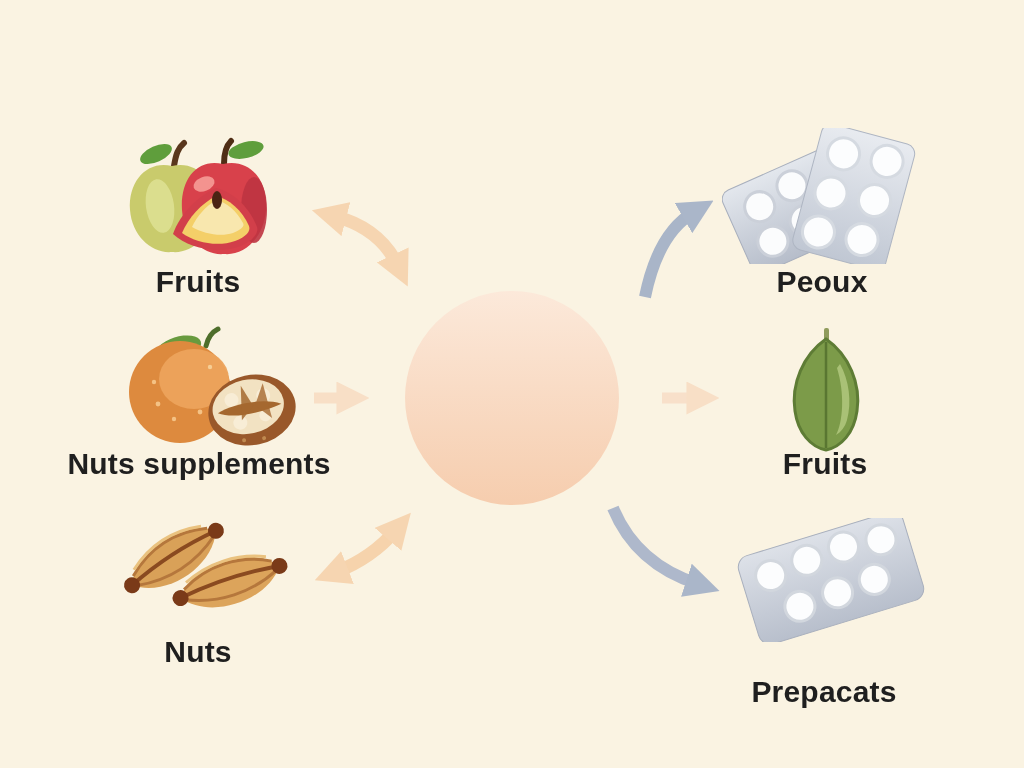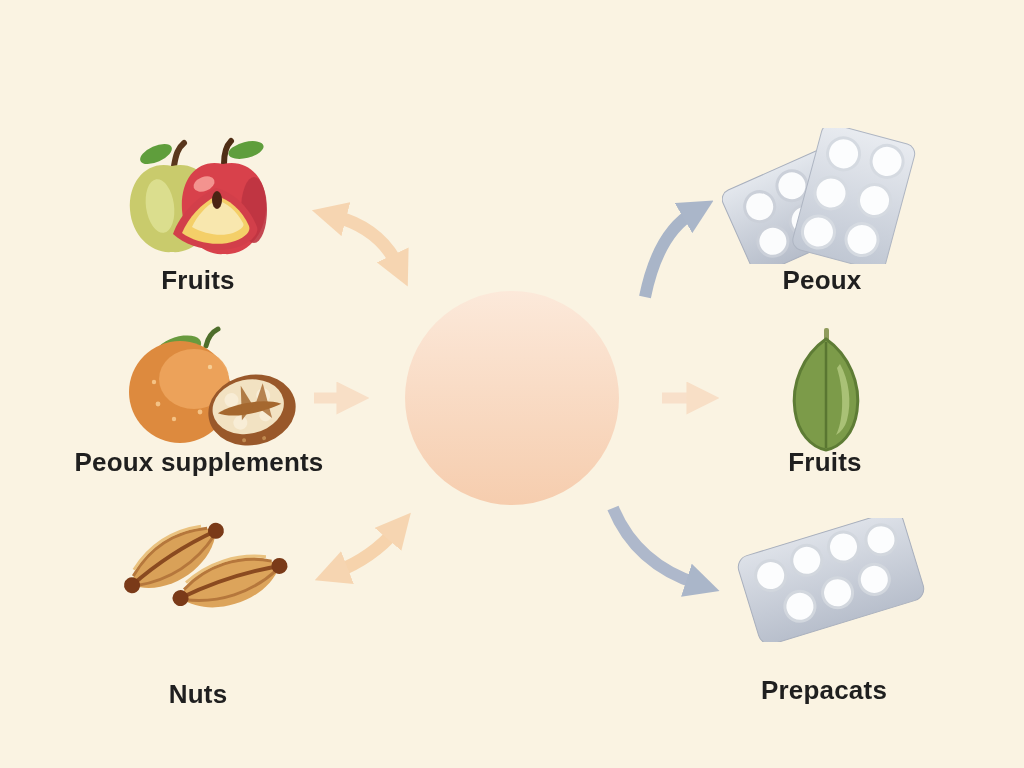--- a/index.html
+++ b/index.html
@@ -3,21 +3,21 @@
 <meta charset="utf-8">
 <style>
   html,body{margin:0;padding:0;}
   #canvas{
     position:relative;width:1024px;height:768px;overflow:hidden;
     background:#FAF3E2;
     font-family:"Liberation Sans", sans-serif;
   }
   .label{
     position:absolute;transform:translateX(-50%);
-    font-size:26px;font-weight:700;color:#1F1F1F;white-space:nowrap;
+    font-size:30px;font-weight:700;color:#1F1F1F;white-space:nowrap;
     letter-spacing:0.2px;
   }
   .icon{position:absolute;}
   #center-circle{
     position:absolute;left:405px;top:291px;width:214px;height:214px;
     border-radius:50%;
     background:linear-gradient(180deg,#FCE9DA 0%,#F9DCC6 45%,#F6CDAE 100%);
   }
   #arrow-layer{position:absolute;left:0;top:0;width:1024px;height:768px;}
 </style>
@@ -87,21 +87,21 @@
       <circle cx="148" cy="76" r="7" fill="#F8EDD6"></circle>
       <circle cx="120" cy="98" r="7" fill="#F8EDD6"></circle>
       <circle cx="146" cy="96" r="6" fill="#F8EDD6"></circle>
       <path d="M100 84 C115 78 147 78 164 88 C147 92 115 94 100 84 Z" fill="#A5682F"></path>
       <path d="M128 62 L136 84 L122 96 Z" fill="#A5682F" opacity="0.85"></path>
       <path d="M150 64 L138 84 L152 100 Z" fill="#A5682F" opacity="0.8"></path>
       <circle cx="120" cy="116" r="2" fill="#C08A50"></circle>
       <circle cx="140" cy="118" r="2" fill="#C08A50"></circle>
     </g>
   </svg>
-  <div class="label" style="left:199px;top:447px;">Peoux supplements</div>
+  <div class="label" style="left:199px;top:447px;">Nuts supplements</div>
 
   <svg class="icon" style="left:110px;top:512px;" width="180" height="114" viewBox="0 0 180 114">
     <g transform="translate(64 46) rotate(-33)">
       <path d="M-50 0 C-28 -29 28 -29 50 0 C28 29 -28 29 -50 0 Z" fill="#D9A158"></path>
       <path d="M-44 -7 C-16 -22 16 -22 44 -7" stroke="#B5773C" stroke-width="3" fill="none"></path>
       <path d="M-46 3 C-16 16 16 16 46 3" stroke="#B5773C" stroke-width="3" fill="none"></path>
       <path d="M-50 0 C-16 -5 16 -5 50 0" stroke="#8A4A20" stroke-width="4" fill="none"></path>
       <path d="M-40 -12 C-14 -24 14 -24 40 -12" stroke="#EAC27F" stroke-width="3" fill="none"></path>
       <circle cx="-50" cy="0" r="8" fill="#7A3A18"></circle>
       <circle cx="50" cy="0" r="8" fill="#7A3A18"></circle>
@@ -109,21 +109,21 @@
     <g transform="translate(120 70) rotate(-18)">
       <path d="M-52 0 C-30 -30 30 -30 52 0 C30 30 -30 30 -52 0 Z" fill="#DCA45B"></path>
       <path d="M-46 -7 C-17 -23 17 -23 46 -7" stroke="#B5773C" stroke-width="3" fill="none"></path>
       <path d="M-48 3 C-17 17 17 17 48 3" stroke="#B5773C" stroke-width="3" fill="none"></path>
       <path d="M-52 0 C-17 -5 17 -5 52 0" stroke="#8A4A20" stroke-width="4" fill="none"></path>
       <path d="M-42 -13 C-15 -25 15 -25 42 -13" stroke="#EAC27F" stroke-width="3" fill="none"></path>
       <circle cx="-52" cy="0" r="8" fill="#7A3A18"></circle>
       <circle cx="52" cy="0" r="8" fill="#7A3A18"></circle>
     </g>
   </svg>
-  <div class="label" style="left:198px;top:635px;margin-top:44px;">Nuts</div>
+  <div class="label" style="left:198px;top:635px;">Nuts</div>
 
   <svg class="icon" style="left:722px;top:128px;" width="208" height="136" viewBox="0 0 208 136">
     <defs>
       <linearGradient id="packGradA" x1="0" y1="0" x2="0" y2="1">
         <stop offset="0" stop-color="#E3E7ED"></stop>
           <stop offset="1" stop-color="#B6BDCA"></stop>
       </linearGradient>
       <linearGradient id="packGradB" x1="0" y1="0" x2="0" y2="1">
         <stop offset="0" stop-color="#E8EBF0"></stop>
           <stop offset="1" stop-color="#C0C7D3"></stop>

